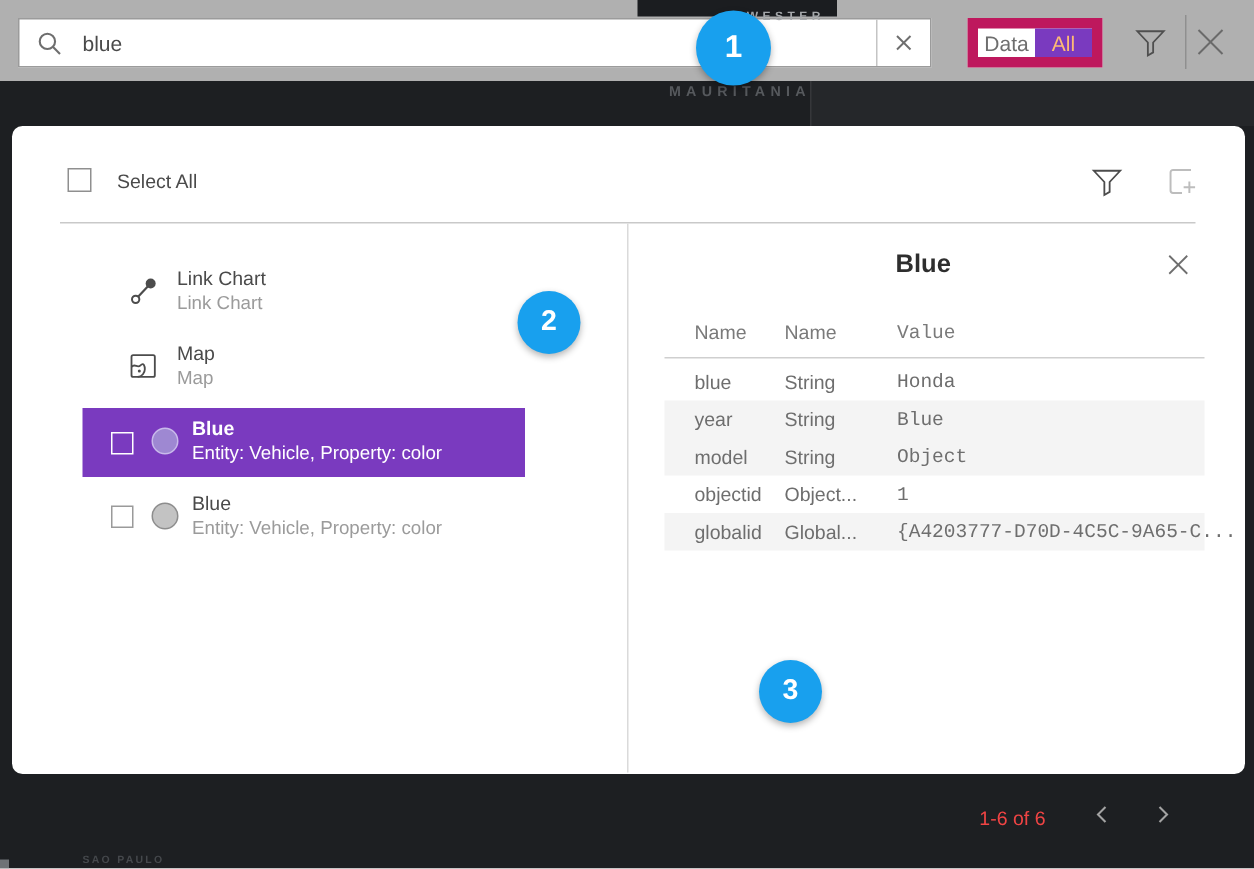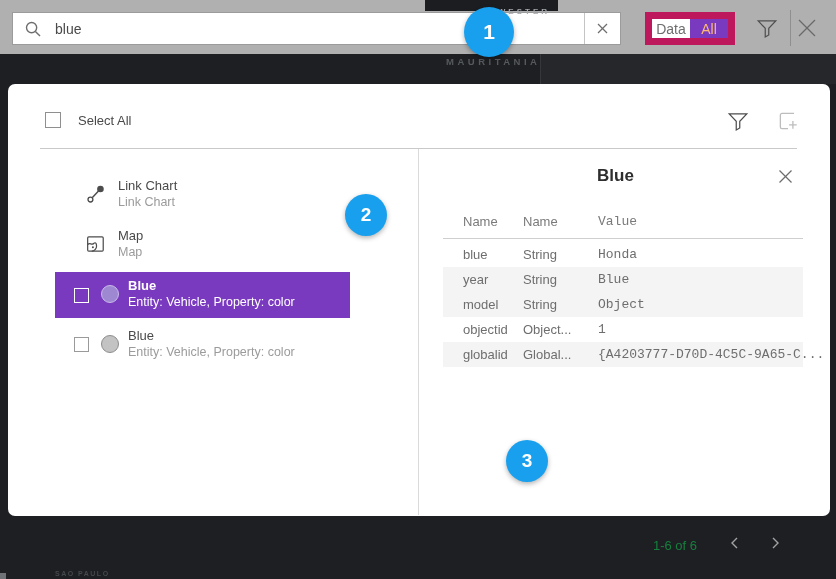--- a/index.html
+++ b/index.html
@@ -77,21 +77,21 @@
   .t-headrow { position:relative; height:28px; }
   .t-head { position:absolute; top:4px; font-size:13px; color:#7a7a7a; }
   .t-head-divider { position:absolute; left:0; top:28px; width:360px; height:1px; background:#cfcfcf; }
   .t-row { position:relative; height:25px; margin-top:0; }
   .t-rows { position:absolute; top:32px; left:0; width:360px; }
   .t-row.striped { background:#f4f4f4; }
   .t-cell { position:absolute; top:0; line-height:25px; font-size:13px; color:#6e6e6e; white-space:nowrap; }
   .col-name  { left:20px; }  .col-type { left:80px; }  .col-value { left:155px;font-family:Liberation Mono, monospace; }
 
   .pagination-label { position:absolute; left:592px; top:454px; width:97px; text-align:right;
-                      font-size:13px; color:#15803d; }
+                      font-size:13px; color:#ef4444; }
   .pg-btn { position:absolute; top:452px; width:18px; height:18px; cursor:pointer; }
   .pg-prev { left:720px; }  .pg-next { left:760px; }
 
   svg { display:block; }
 </style>
 </head>
 <body>
 
 <div class="root">
 

